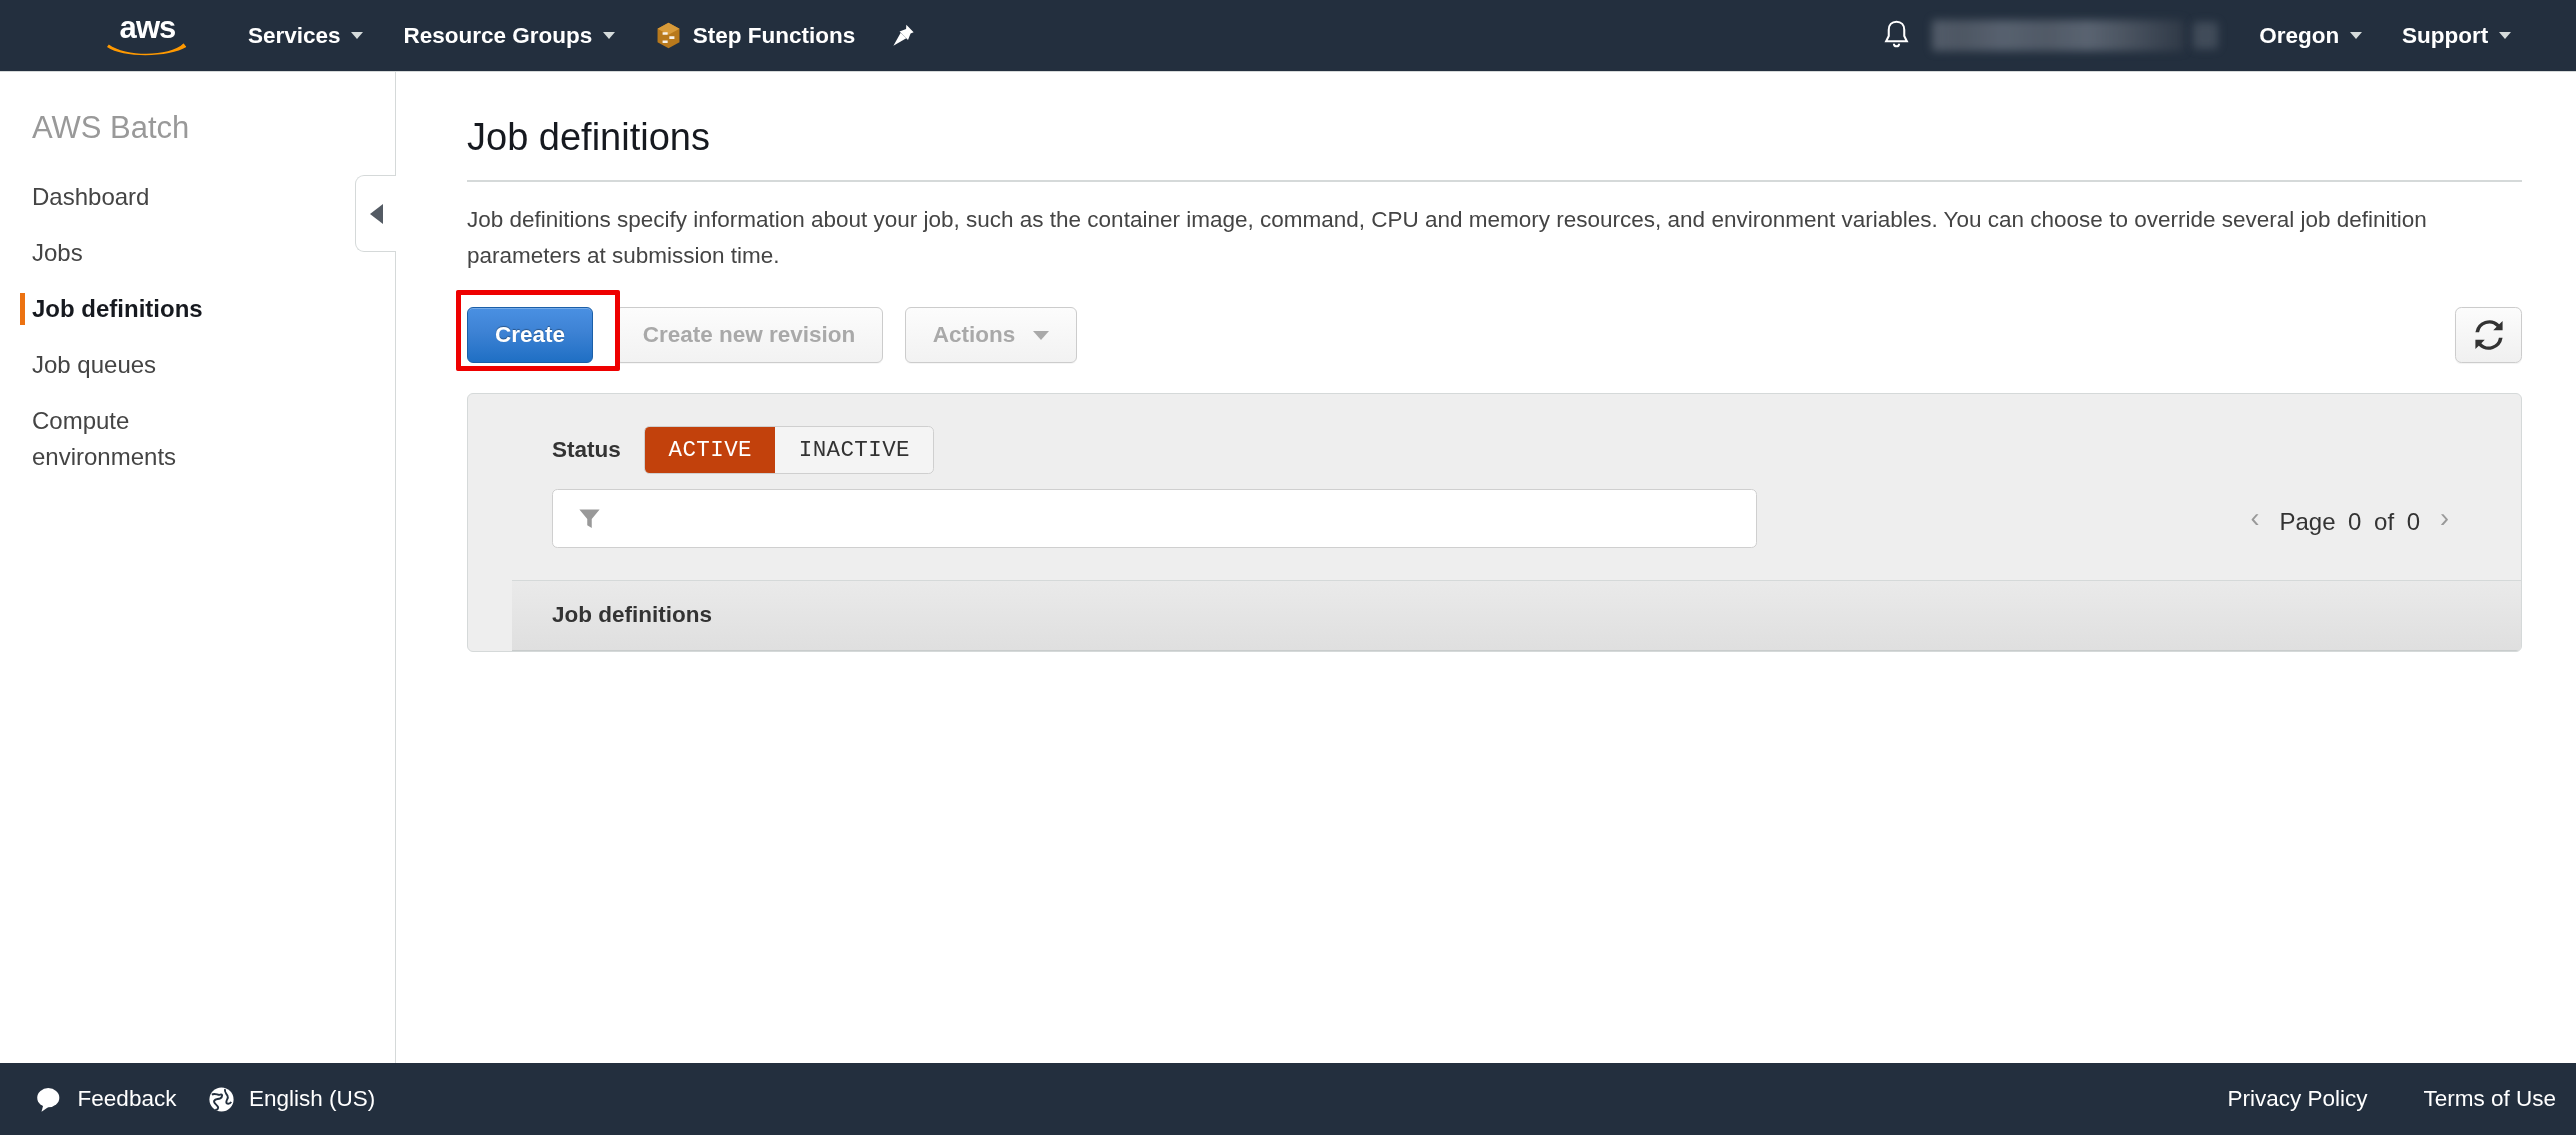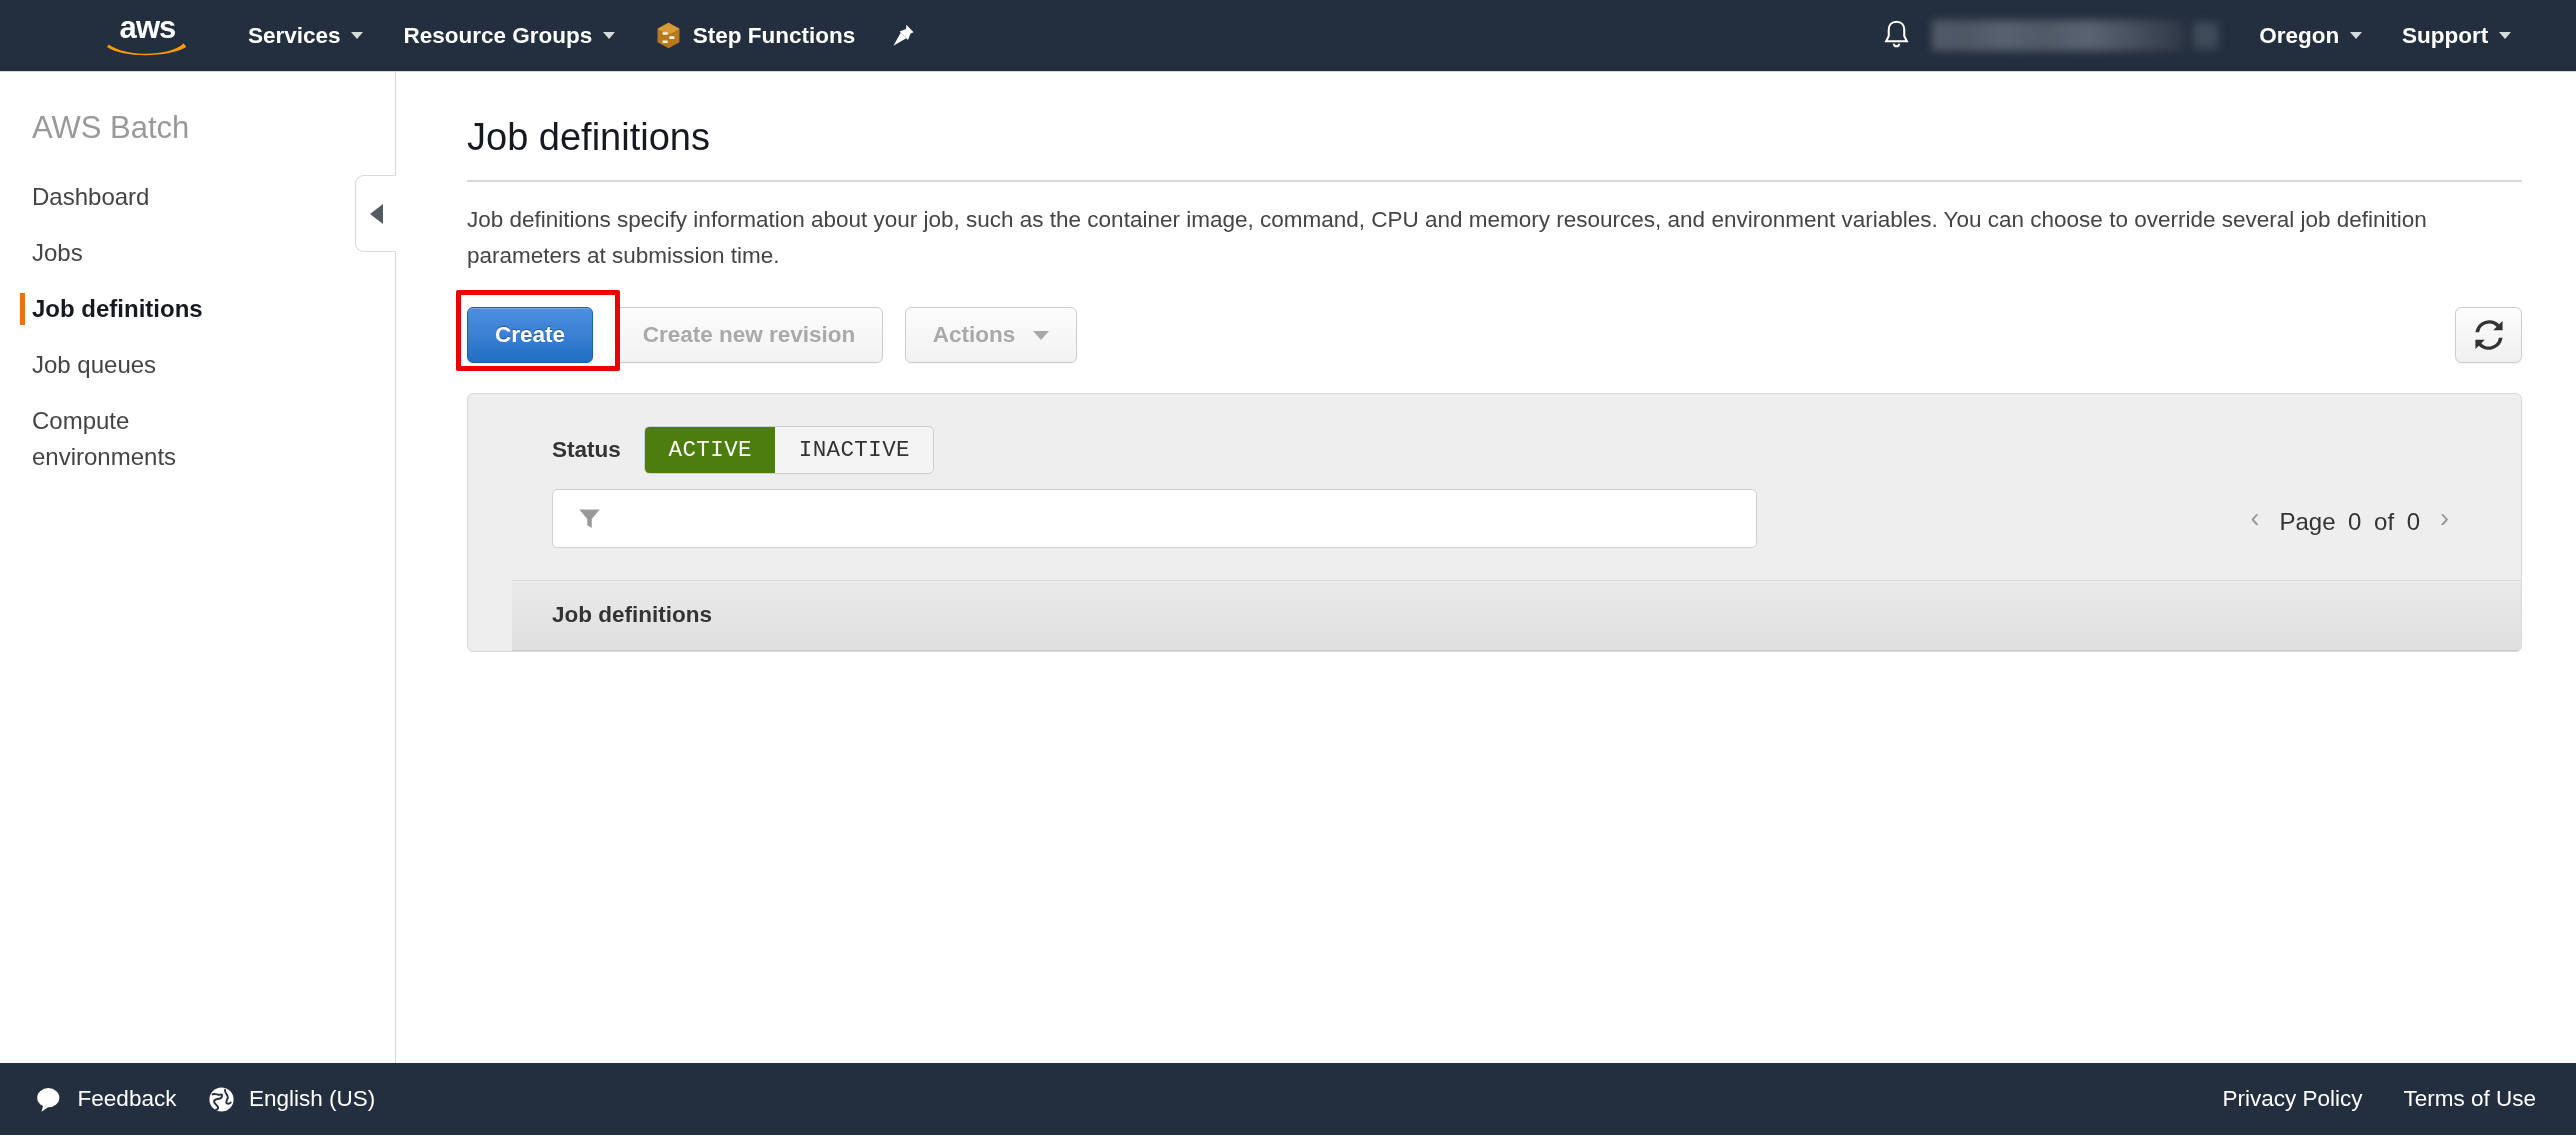--- a/index.html
+++ b/index.html
@@ -153,21 +153,21 @@
   }
   #status-label {
     font-size: 22.5px; font-weight: 700; color: #333333; margin-right: 23.4px;
   }
   .segmented { display: flex; border-radius: 5.4px; overflow: hidden;
     border: 0.9px solid #cfcfcf; background: #f4f4f4; }
   .seg {
     font-family: "Liberation Mono", monospace; font-size: 22.5px;
     padding: 10px 23.4px; cursor: pointer; color: #333333; letter-spacing: 0.4px;
   }
-  .seg.selected { background: #4d7c0f; color: #ffffff; }
+  .seg.selected { background: #c2410c; color: #ffffff; }
 
   #search-row {
     display: flex; align-items: center; padding: 9px 40px 32px 40px;
   }
   #filter-input {
     width: 1205px; height: 59px; background: #ffffff;
     border: 0.9px solid #cfcfcf; border-radius: 5.4px;
     display: flex; align-items: center; padding: 0 23.4px;
   }
   .funnel { margin-right: 14.4px; }
@@ -194,21 +194,21 @@
   
   #footer {
     position: absolute; left: 0; bottom: 5px; width: 2576px; height: 72px;
     background: #232f3e; display: flex; align-items: center;
     color: #ffffff; font-size: 22.5px;
   }
   .foot-left { display: flex; align-items: center; gap: 31px; margin-left: 34px; }
   .foot-link { display: flex; align-items: center; gap: 12.6px; cursor: pointer; }
   .foot-spacer { flex: 1; }
   .copyright { color: #c9d1d9; font-size: 20.7px; margin-right: 32px; }
-  .foot-right-links { display: flex; gap: 41px; margin-right: 40px; }
+  .foot-right-links { display: flex; gap: 56px; margin-right: 20px; }
   .foot-right-links span { cursor: pointer; }
 </style>
 </head>
 <body>
 
 <div id="topnav">
 
   <div class="aws-logo">
     <div class="wordmark">aws</div>
     <svg class="smile" width="83" height="18" viewBox="0 0 92 20">

